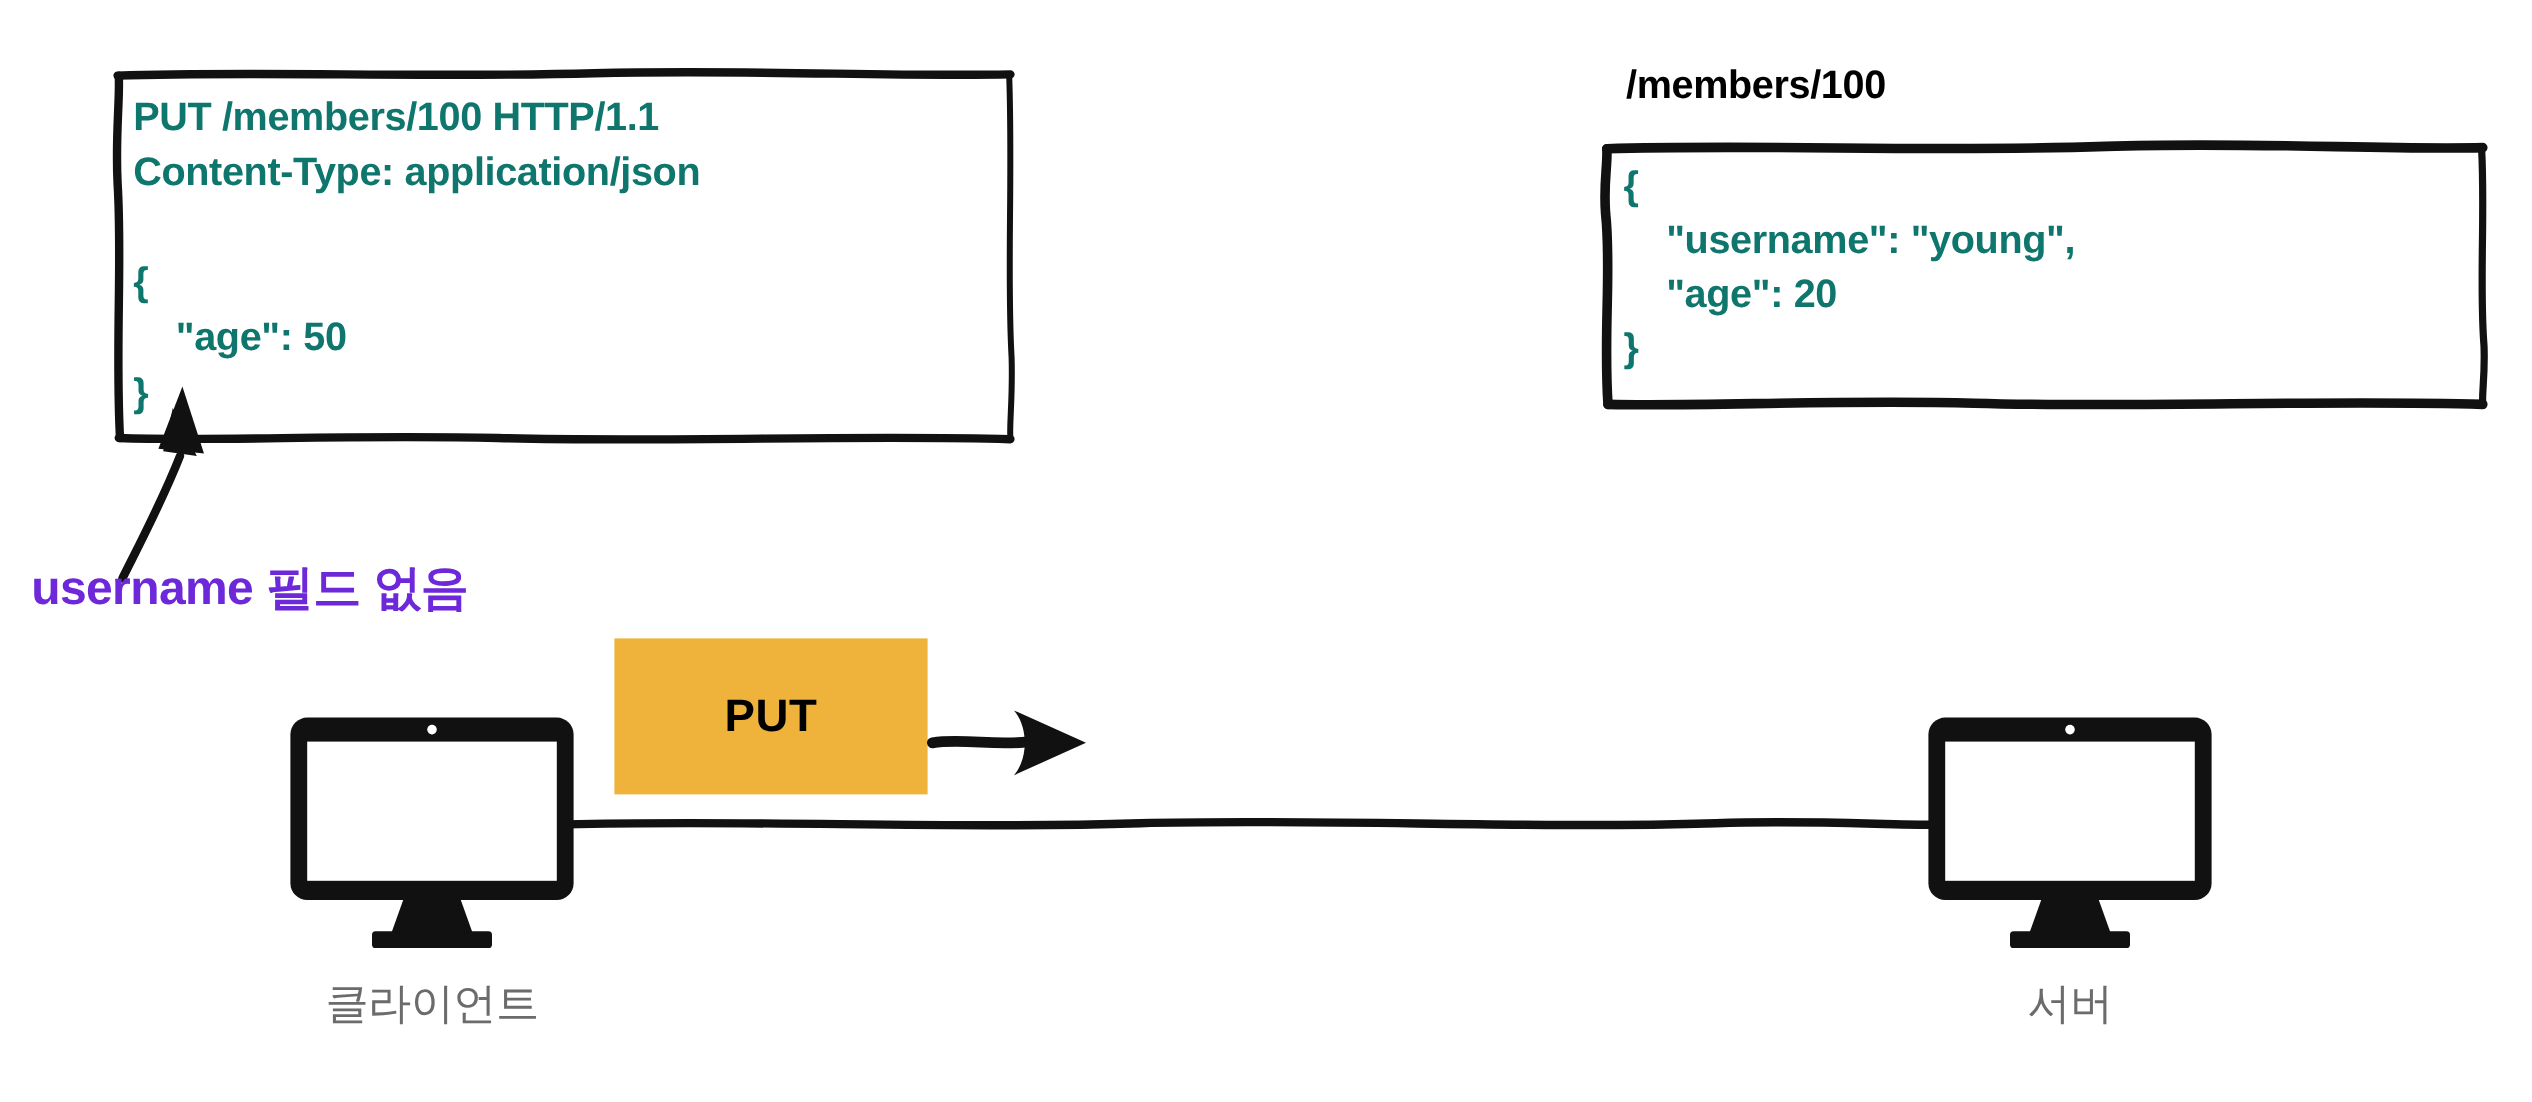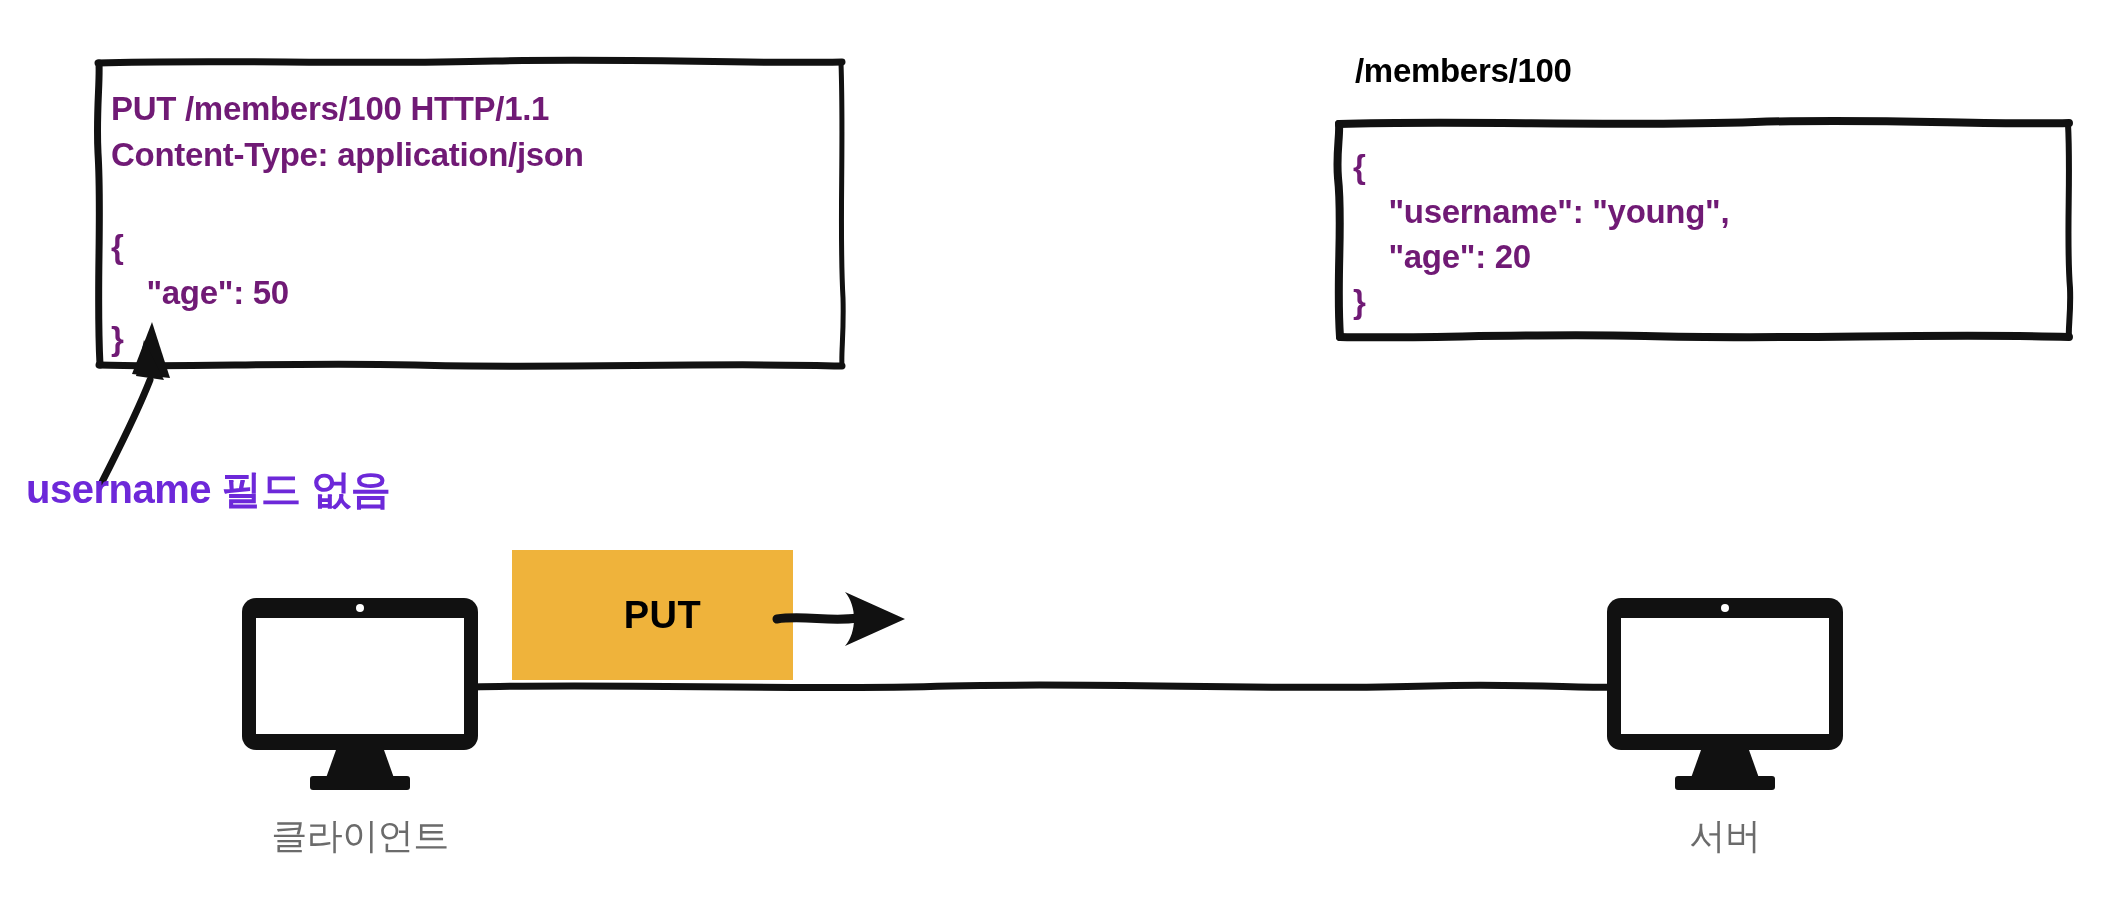--- a/index.html
+++ b/index.html
@@ -28,23 +28,22 @@
     position: absolute;
     left: 0; top: 0;
     width: 100%; height: 100%;
     pointer-events: none;
     overflow: visible;
   }
   .sketch-box .box-content {
     position: relative;
     z-index: 2;
     white-space: pre;
-    color: #701a75;
-    font-weight: 700;
-    margin-top: 12px;
+    color: #0f766e;
+    font-weight: 700;
   }
 
   
   #request-box {
     left: 95px;
     top: 58px;
     width: 750px;
     height: 312px;
   }
   #request-box .box-content {
@@ -96,27 +95,26 @@
     font-weight: 700;
     color: #6d28d9;
     white-space: pre;
     letter-spacing: -0.5px;
   }
 
   
   #put-chip {
     position: absolute;
     left: 512px;
-    top: 550px;
+    top: 532px;
     width: 261px;
     height: 130px;
     display: flex;
     align-items: center;
     justify-content: center;
-    padding-left: 20px;
   }
   #put-chip .chip-label {
     font-size: 38px;
     font-weight: 700;
     color: #000000;
     letter-spacing: 0.5px;
   }
 
   
   #flow-arrow {

